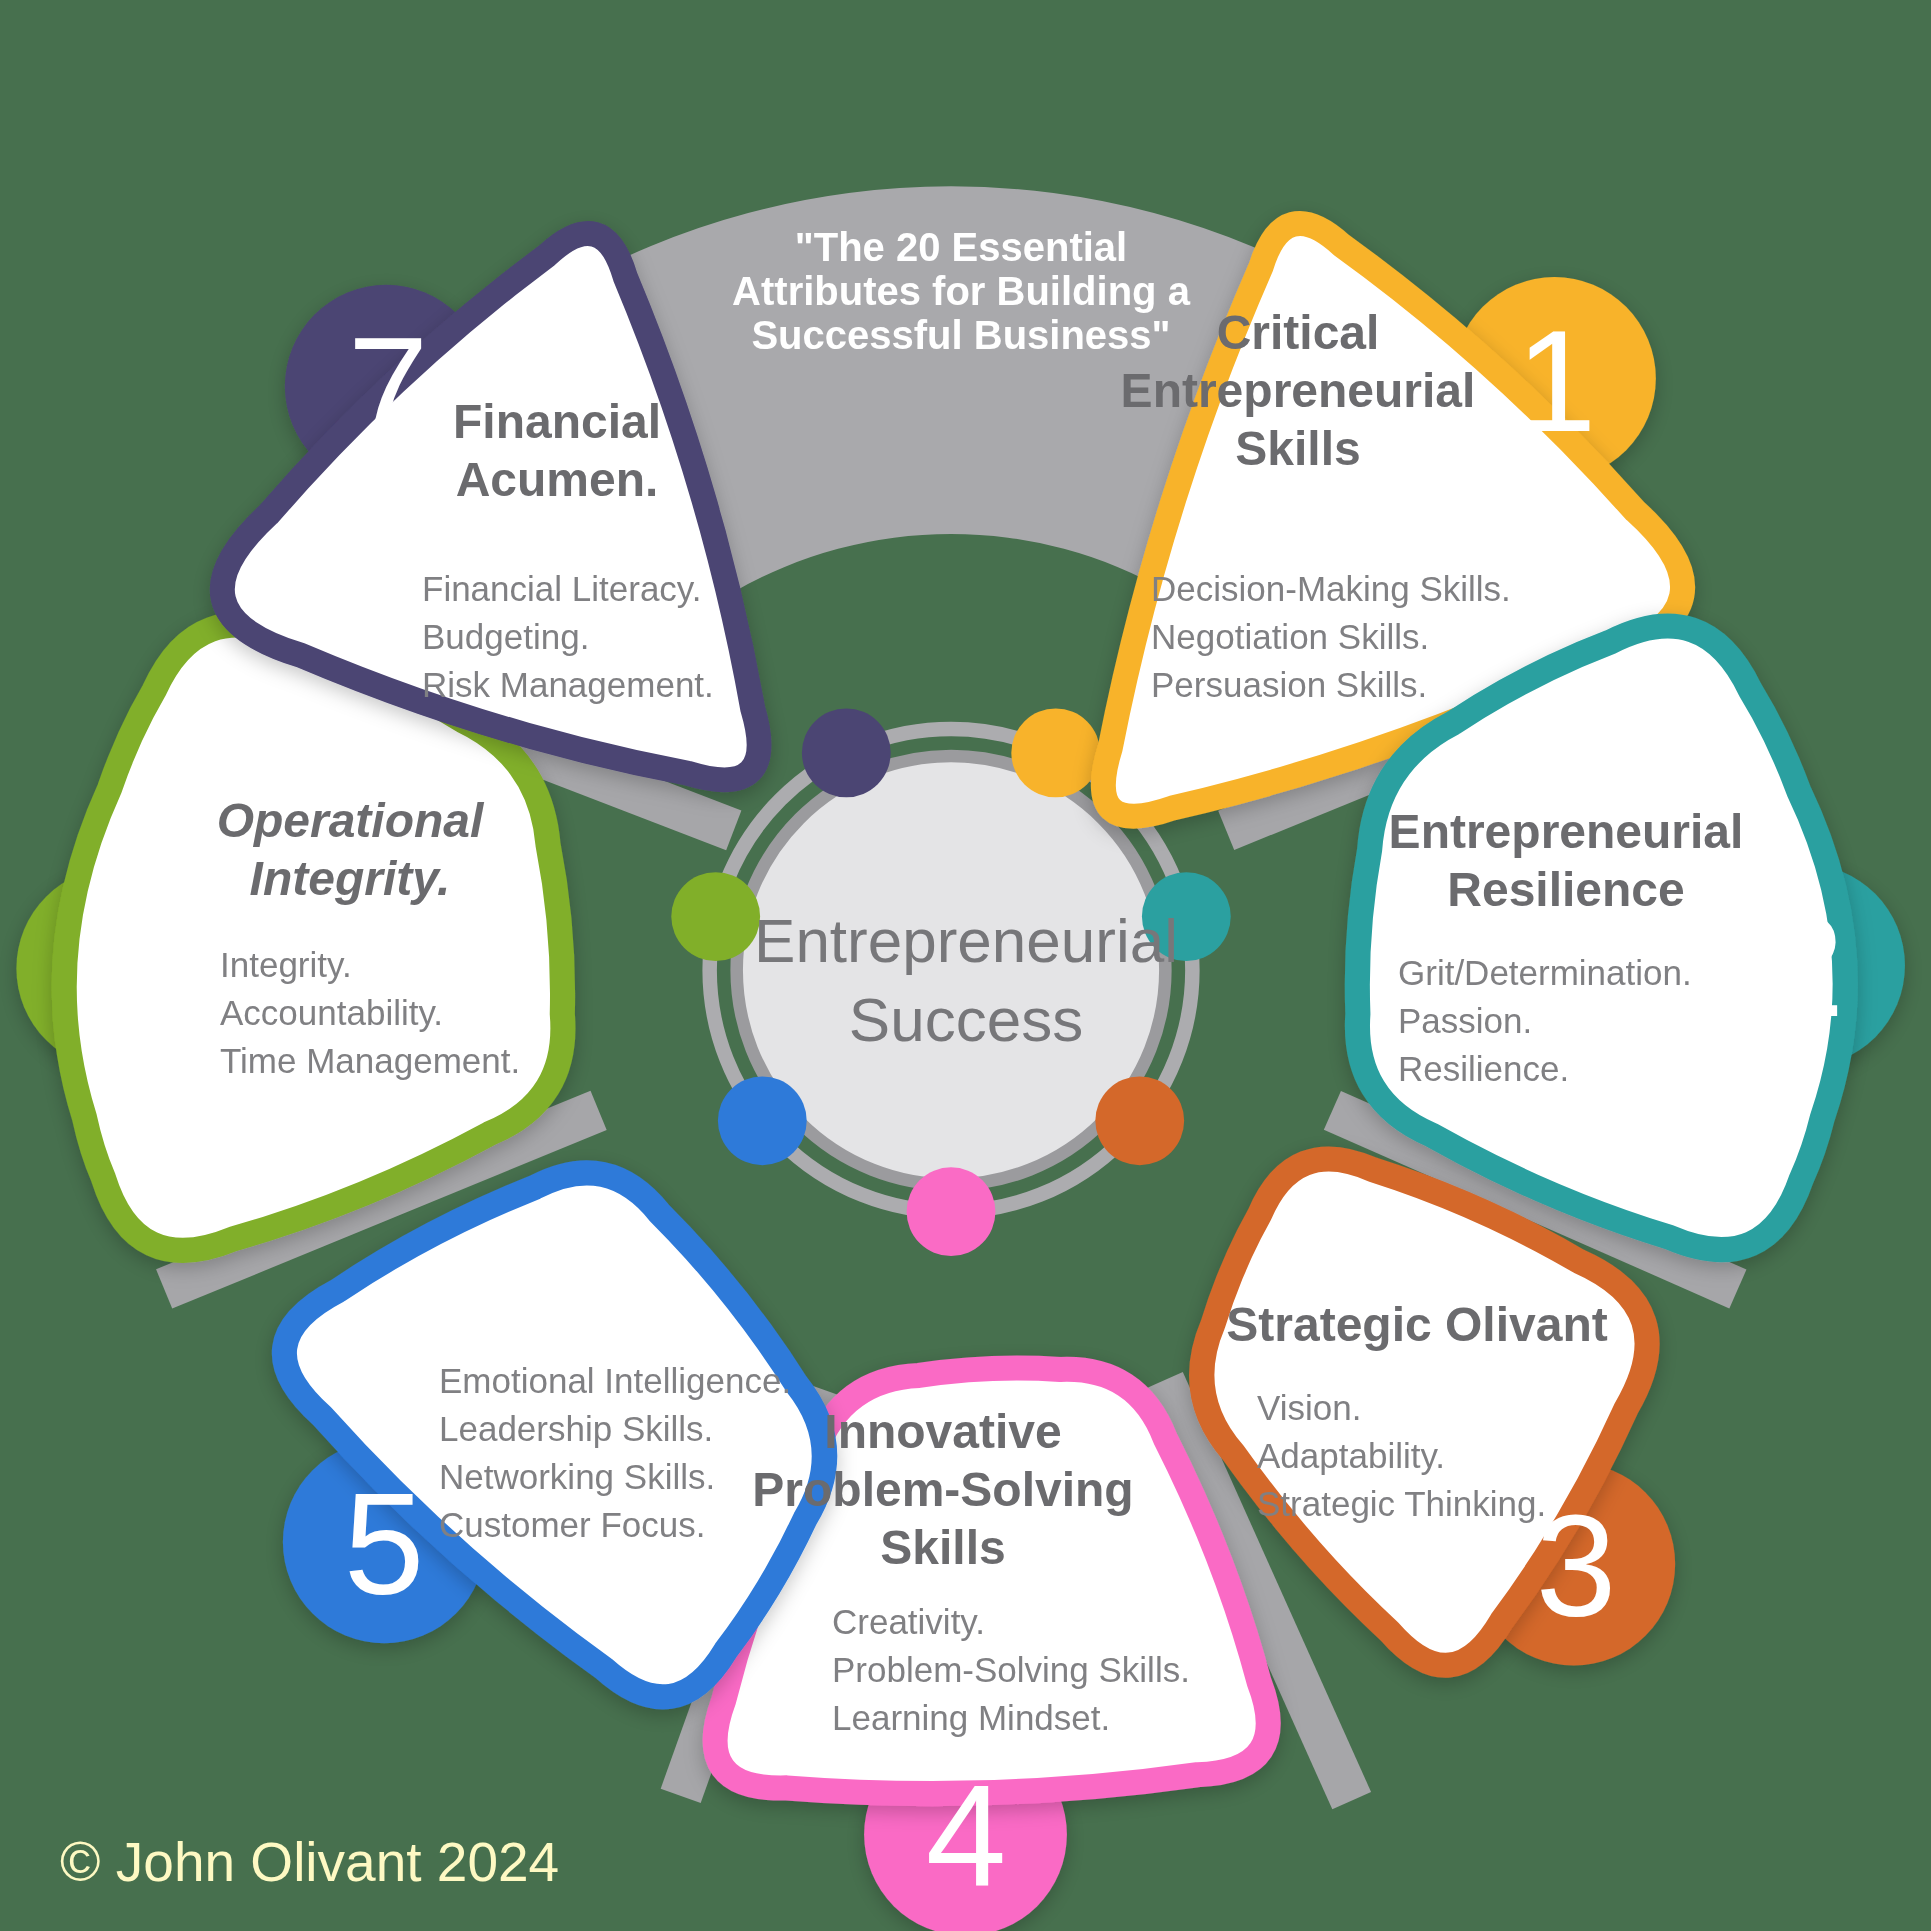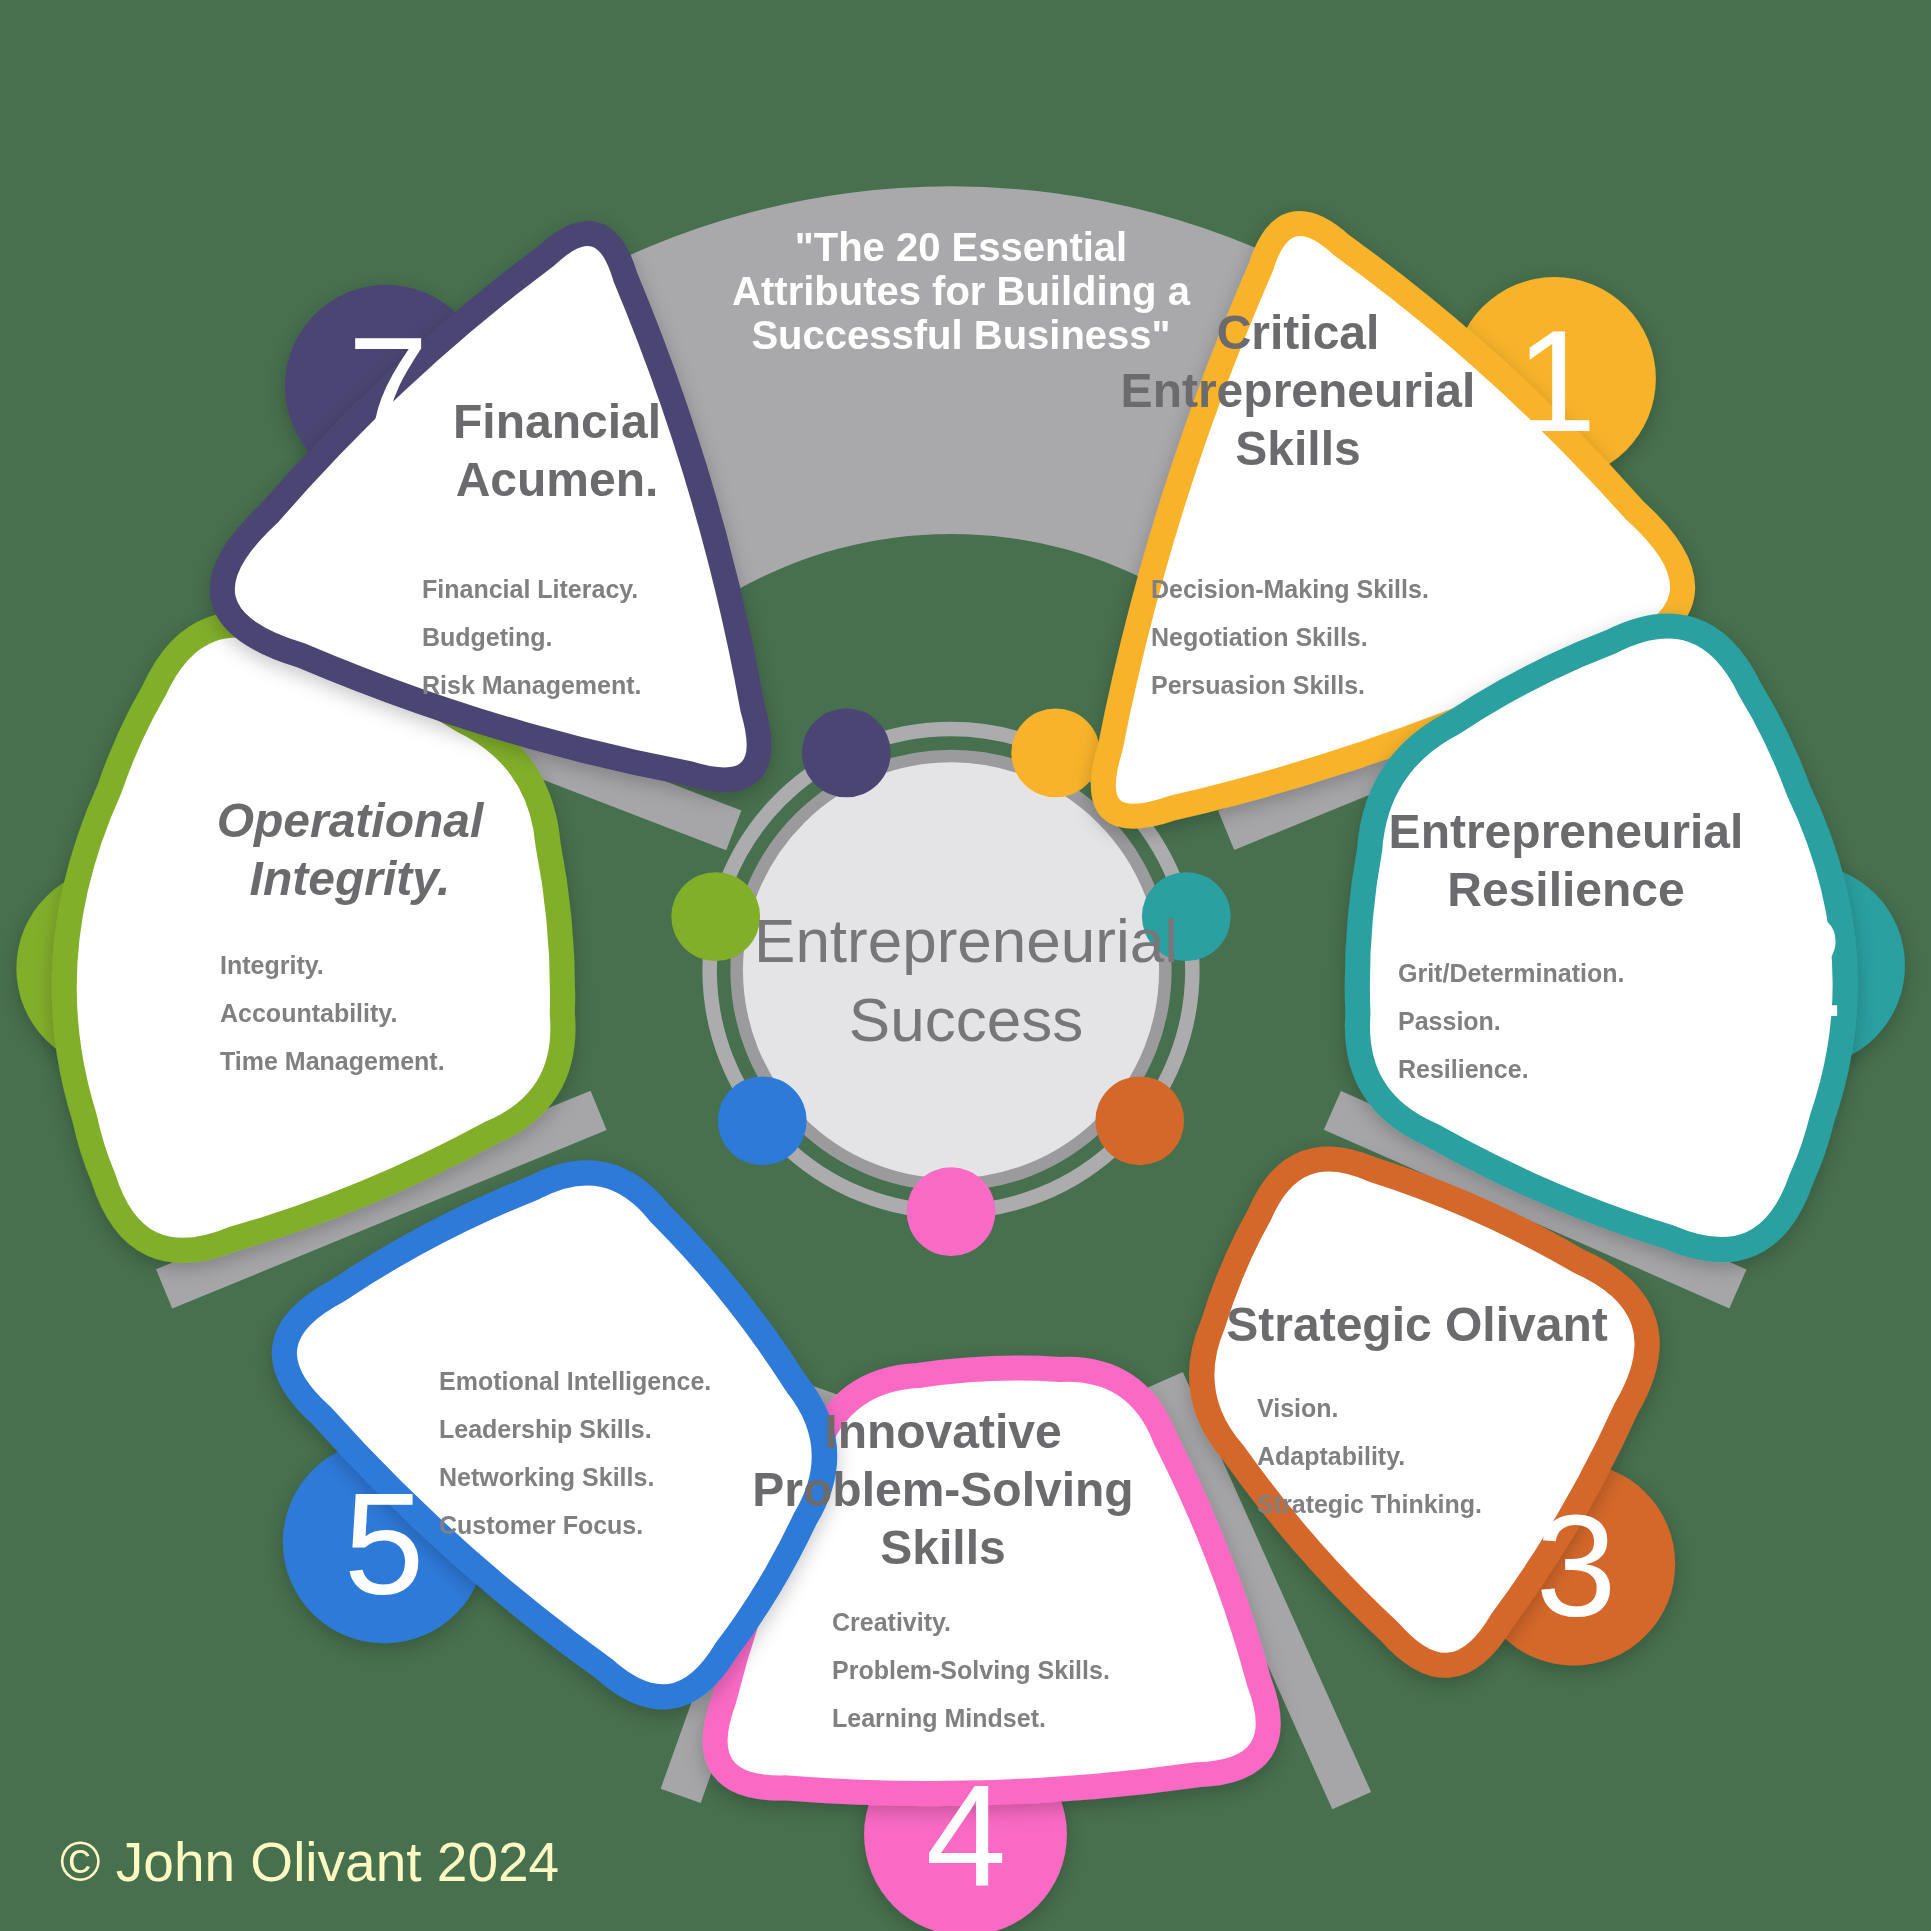--- a/index.html
+++ b/index.html
@@ -2,21 +2,21 @@
 <html><head>
 <meta charset="utf-8">
 <style>
   html,body{margin:0;padding:0;background:#47704E;}
   #canvas{position:relative;width:1931px;height:1931px;background:#47704E;overflow:hidden;
           font-family:"Liberation Sans",sans-serif;}
   #art{position:absolute;left:0;top:0;}
   .txt{position:absolute;white-space:pre-line;}
   .ctr{transform:translateX(-50%);text-align:center;}
   .petal-title{font-size:48px;font-weight:700;color:#6B6B6E;line-height:58px;}
-  .petal-items{font-size:25px;font-weight:700;color:#808083;line-height:48px;text-align:left;}
+  .petal-items{font-size:35px;font-weight:400;color:#808083;line-height:48px;text-align:left;}
   .num{position:absolute;transform:translate(-50%,-50%);color:#FFFFFF;font-size:145px;
        font-weight:400;line-height:145px;}
   #arc-title{font-size:40px;font-weight:700;color:#FFFFFF;line-height:44px;}
   #center-label{font-size:62px;font-weight:400;color:#77777A;line-height:79px;}
   #copyright{font-size:55px;font-weight:400;color:#fef9c3;white-space:nowrap;}
 </style>
 </head>
 <body>
 
 <div id="canvas">

